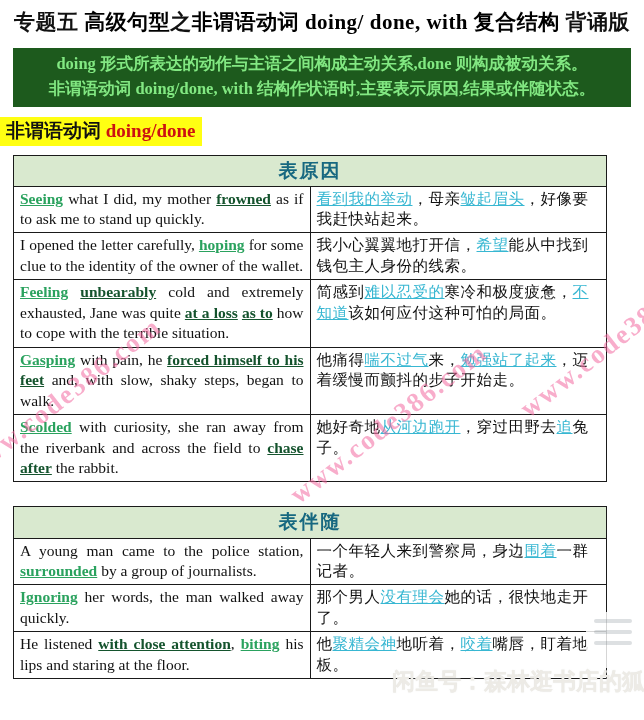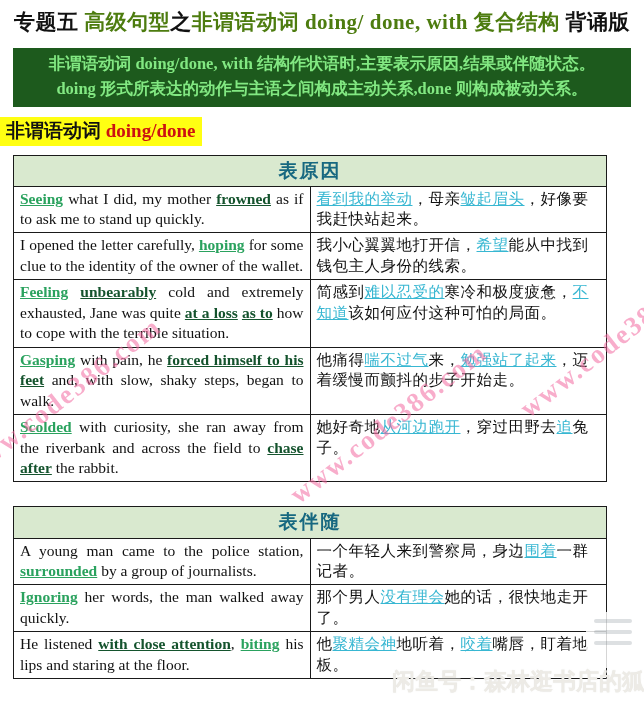--- a/index.html
+++ b/index.html
@@ -11,21 +11,21 @@
   }
   
   .page-title{
     margin:8px 6px 0;
     text-align:center;
     font-size:21px;
     font-weight:bold;
     letter-spacing:.5px;
     white-space:nowrap;
   }
-  .t-red{color:#4d7c0f;}
+  .t-red{color:#000000;}
   .t-black{color:#111;}
   
   .intro-box{
     margin:12px 13px 0;
     background:#1d5a1d;
     color:#82e882;
     font-weight:bold;
     font-size:16.5px;
     line-height:1.5;
     padding:4px 4px 5px;
@@ -112,22 +112,22 @@
   }
 </style>
 </head>
 <body>
 
 <div class="page-title">
   <span class="t-black">专题五 </span><span class="t-red">高级句型</span><span class="t-black">之</span><span class="t-red">非谓语动词 doing/ done, with 复合结构</span><span class="t-black"> 背诵版</span>
 </div>
 
 <div class="intro-box">
+  <div>doing 形式所表达的动作与主语之间构成主动关系,done 则构成被动关系。</div>
   <div>非谓语动词 doing/done, with 结构作状语时,主要表示原因,结果或伴随状态。</div>
-  <div>doing 形式所表达的动作与主语之间构成主动关系,done 则构成被动关系。</div>
 </div>
 
 <div class="subtitle-wrap">
   <span class="subtitle"><span class="t-black">非谓语动词 </span><span class="t-red">doing/done</span></span>
 </div>
 
 <table class="grammar">
   <thead>
     <tr>
       <th class="tbl-header" colspan="2">表原因</th>

